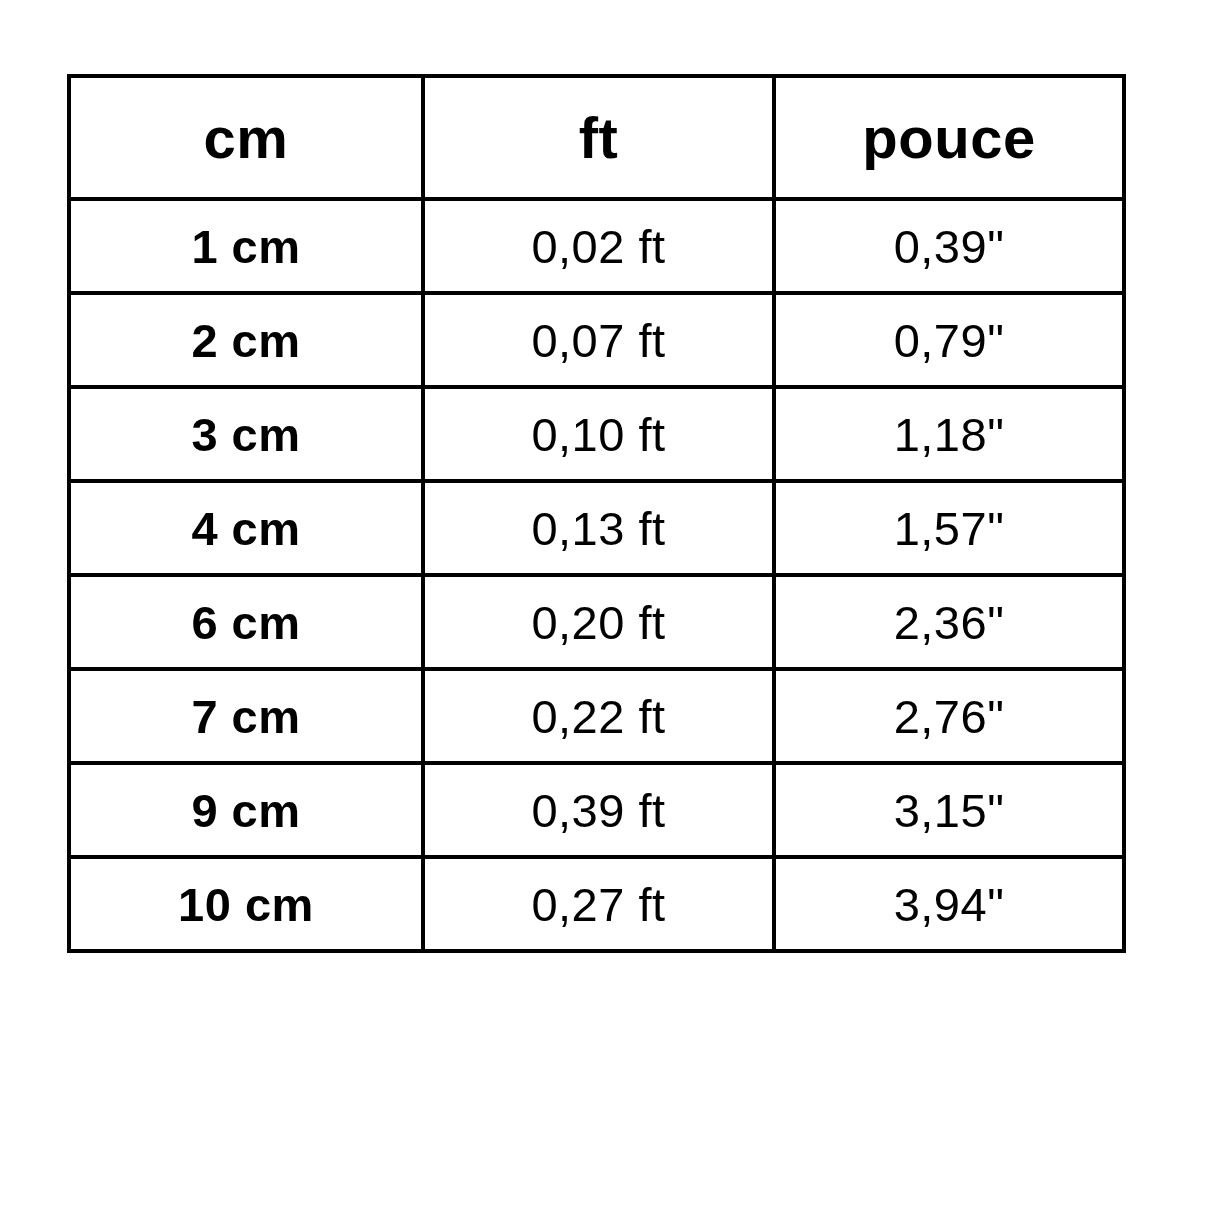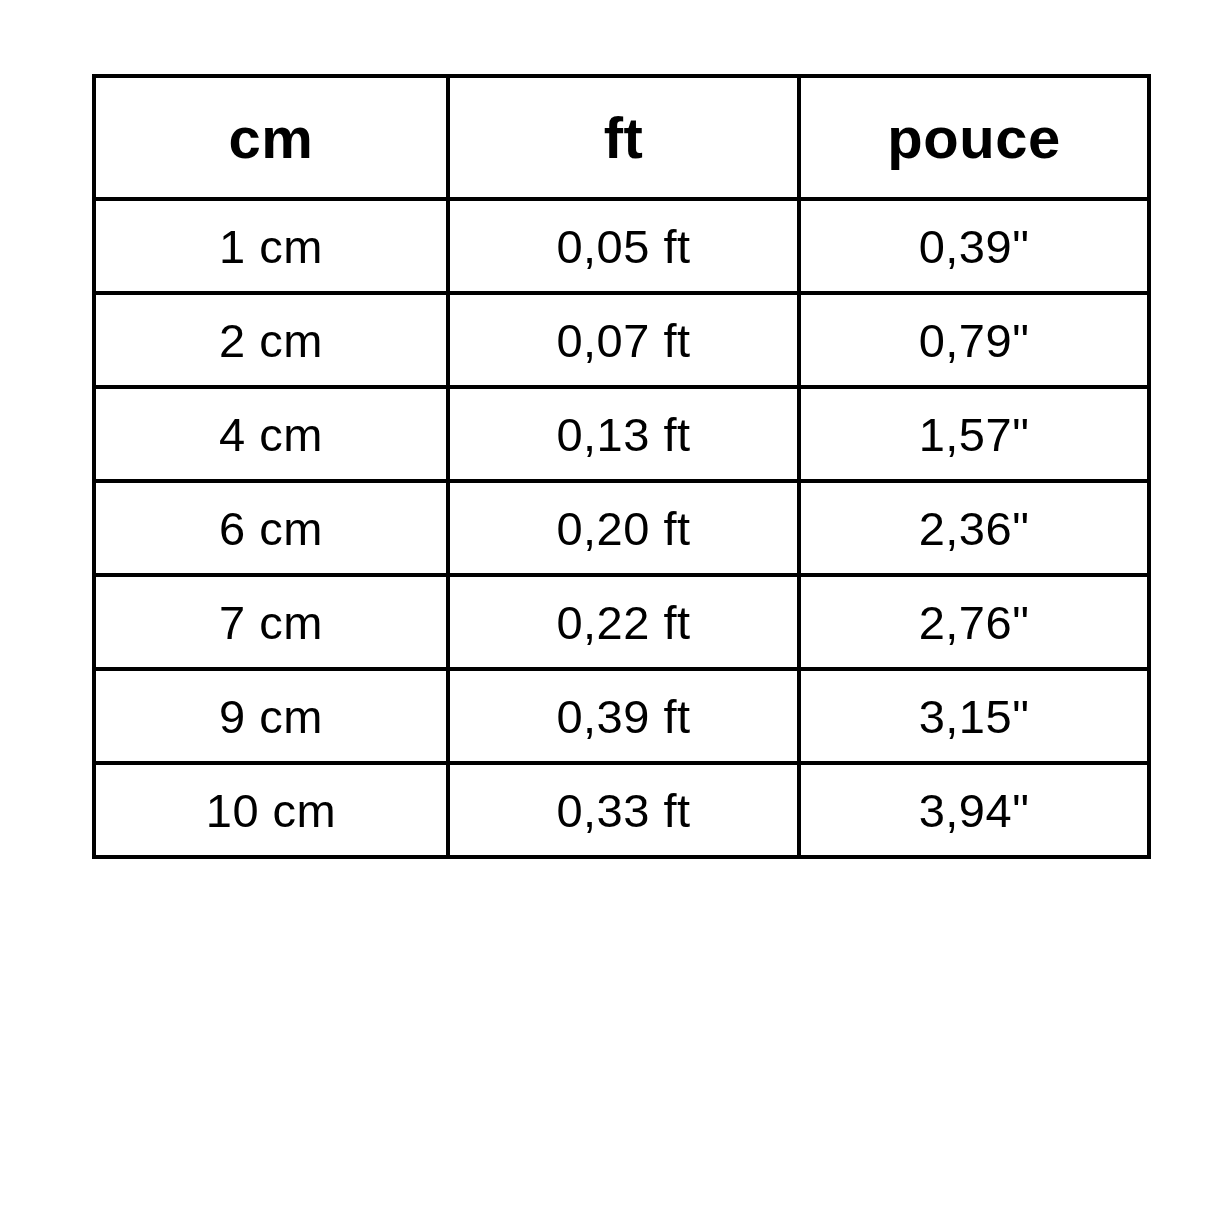--- a/index.html
+++ b/index.html
@@ -9,21 +9,21 @@
   body {
     width: 1214px;
     height: 1214px;
     background: #ffffff;
     font-family: "Liberation Sans", sans-serif;
     position: relative;
     overflow: hidden;
   }
   .conv-table {
     position: absolute;
-    left: 92px;
+    left: 67px;
     top: 74px;
     width: 1055px;
     border-collapse: collapse;
     table-layout: fixed;
     background: #0f766e;
   }
   .conv-table col.c1 { width: 354px; }
   .conv-table col.c2 { width: 351px; }
   .conv-table col.c3 { width: 350px; }
   .conv-table th,
@@ -41,21 +41,21 @@
     font-weight: 700;
     letter-spacing: 0.5px;
   }
   .conv-table td {
     height: 90px;
     font-size: 47px;
     font-weight: 400;
     letter-spacing: 0.5px;
   }
   .conv-table td.col-cm {
-    font-weight: 400;
+    font-weight: 700;
   }
 </style>
 </head>
 <body>
 
 <table class="conv-table">
   <colgroup>
     <col class="c1">
       <col class="c2">
       <col class="c3">
@@ -63,27 +63,32 @@
   <thead>
     <tr>
       <th>cm</th>
       <th>ft</th>
       <th>pouce</th>
     </tr>
   </thead>
   <tbody>
     <tr>
       <td class="col-cm">1 cm</td>
-      <td>0,05 ft</td>
+      <td>0,02 ft</td>
       <td>0,39"</td>
     </tr>
     <tr>
       <td class="col-cm">2 cm</td>
       <td>0,07 ft</td>
       <td>0,79"</td>
+    </tr>
+    <tr>
+      <td class="col-cm">3 cm</td>
+      <td>0,10 ft</td>
+      <td>1,18"</td>
     </tr>
     <tr>
       <td class="col-cm">4 cm</td>
       <td>0,13 ft</td>
       <td>1,57"</td>
     </tr>
     <tr>
       <td class="col-cm">6 cm</td>
       <td>0,20 ft</td>
       <td>2,36"</td>
@@ -93,17 +98,17 @@
       <td>0,22 ft</td>
       <td>2,76"</td>
     </tr>
     <tr>
       <td class="col-cm">9 cm</td>
       <td>0,39 ft</td>
       <td>3,15"</td>
     </tr>
     <tr>
       <td class="col-cm">10 cm</td>
-      <td>0,33 ft</td>
+      <td>0,27 ft</td>
       <td>3,94"</td>
     </tr>
   </tbody>
 </table>
 
 </body></html>

